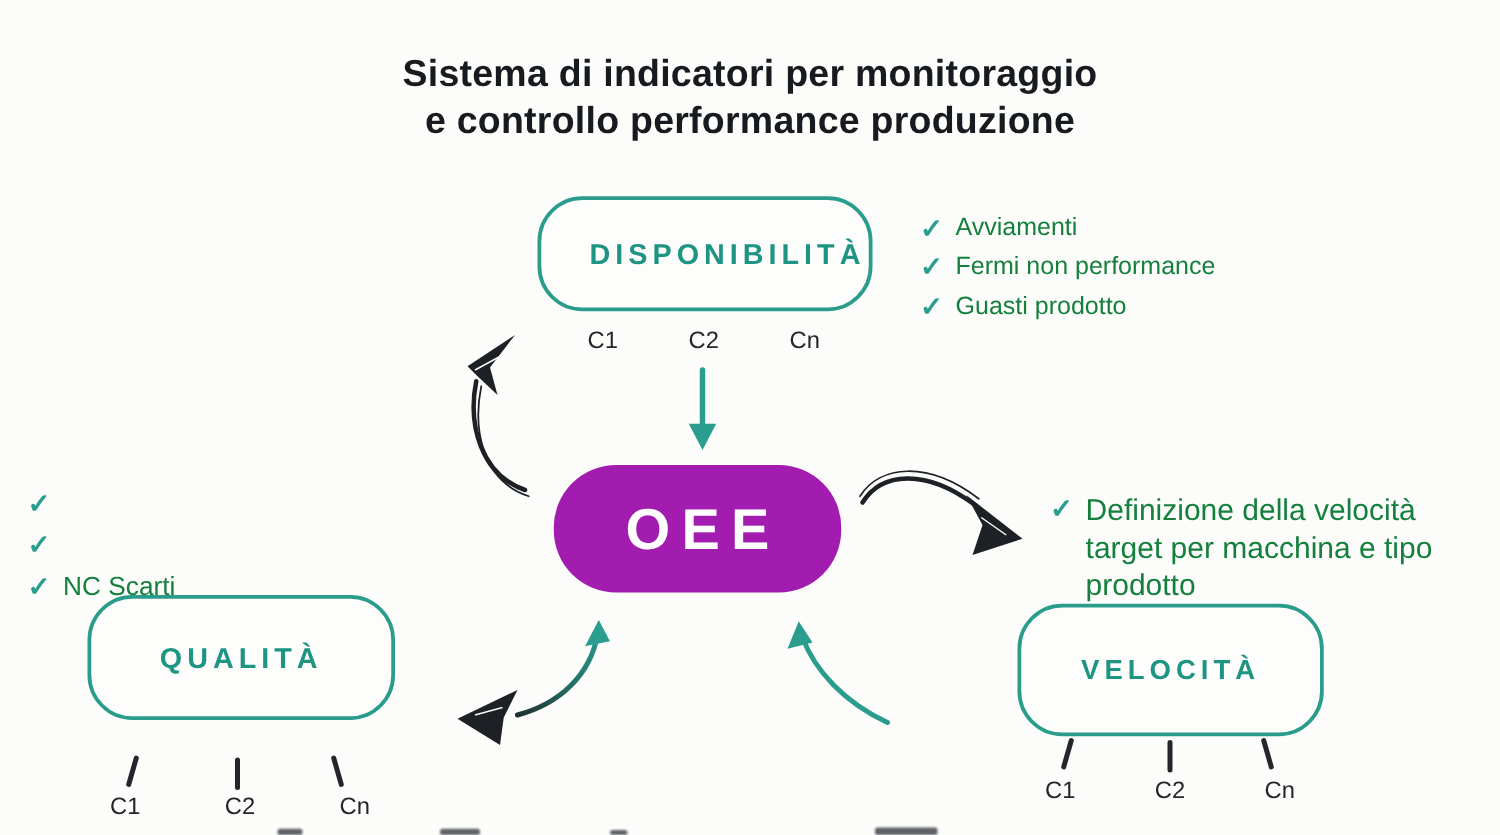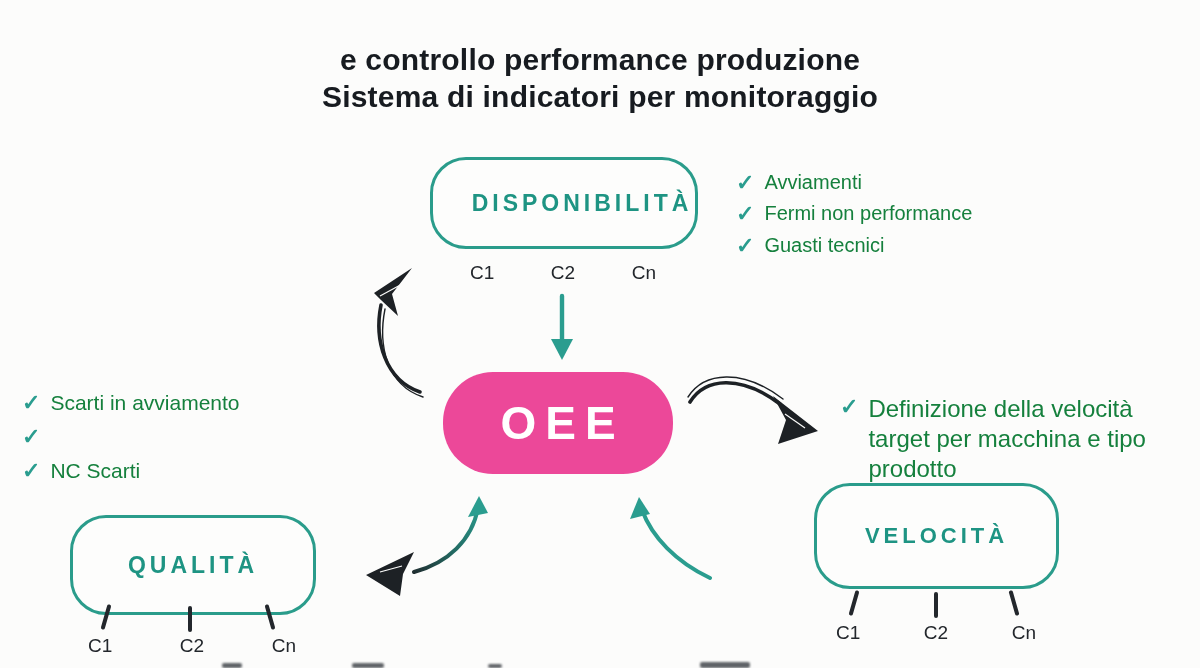--- a/index.html
+++ b/index.html
@@ -20,28 +20,28 @@
   .node-box {
     position:absolute; border:3px solid #2a9c8b; border-radius:36px;
     display:flex; align-items:center; justify-content:center;
     background:#fdfdfc;
   }
   .node-box .node-label {
     font-weight:700; color:#1e9483; letter-spacing:4px; white-space:nowrap;
   }
   #box-disponibilita { left:430px; top:157px; width:268px; height:92px; }
   #box-disponibilita .node-label { font-size:23px;margin-left:36px; }
-  #box-qualita { left:70px; top:515px; width:246px; height:100px; }
+  #box-qualita { left:70px; top:476px; width:246px; height:100px; }
   #box-qualita .node-label { font-size:23px; }
   #box-velocita { left:814px; top:483px; width:245px; height:106px; }
   #box-velocita .node-label { font-size:22px; }
   
   #box-oee {
     position:absolute; left:443px; top:372px; width:230px; height:102px;
-    background:#ec4899; border-radius:50px;
+    background:#a21caf; border-radius:50px;
     display:flex; align-items:center; justify-content:center;
   }
   #box-oee .oee-label {
     color:#ffffff; font-size:46px; font-weight:700; letter-spacing:9px;
     padding-left:9px; 
   }
   
   .channels {
     position:absolute; display:flex; justify-content:space-between;
     font-size:19px; font-weight:500; color:#23272c;text-align:right;
@@ -76,22 +76,22 @@
     position:absolute; background:#2b3036; border-radius:2px;
     filter:blur(1px); opacity:0.75;
   }
 </style>
 </head>
 <body>
 
 <div id="canvas">
 
   <div class="title">
+    <div>Sistema di indicatori per monitoraggio</div>
     <div>e controllo performance produzione</div>
-    <div>Sistema di indicatori per monitoraggio</div>
   </div>
 
   <svg id="arrows" width="1200" height="668" viewBox="0 0 1200 668">
     <defs>
       <linearGradient id="tealToInk" gradientUnits="userSpaceOnUse" x1="478" y1="502" x2="408" y2="576">
         <stop offset="0" stop-color="#2a9d8f"></stop>
         <stop offset="0.55" stop-color="#22665f"></stop>
         <stop offset="1" stop-color="#20262a"></stop>
       </linearGradient>
     </defs>
@@ -141,32 +141,31 @@
     <div class="check-row">
       <span class="check-glyph">✓</span>
       <span class="check-text">Avviamenti</span>
     </div>
     <div class="check-row">
       <span class="check-glyph">✓</span>
       <span class="check-text">Fermi non performance</span>
     </div>
     <div class="check-row">
       <span class="check-glyph">✓</span>
-      <span class="check-text">Guasti tecnici</span>
+      <span class="check-text">Guasti prodotto</span>
     </div>
   </div>
 
   <div id="box-oee">
     <span class="oee-label">OEE</span>
   </div>
 
   <div class="checklist" id="checklist-qualita">
     <div class="check-row">
       <span class="check-glyph">✓</span>
-      <span class="check-text">Scarti in avviamento</span>
     </div>
     <div class="check-row">
       <span class="check-glyph">✓</span>
     </div>
     <div class="check-row">
       <span class="check-glyph">✓</span>
       <span class="check-text">NC Scarti</span>
     </div>
   </div>
 

